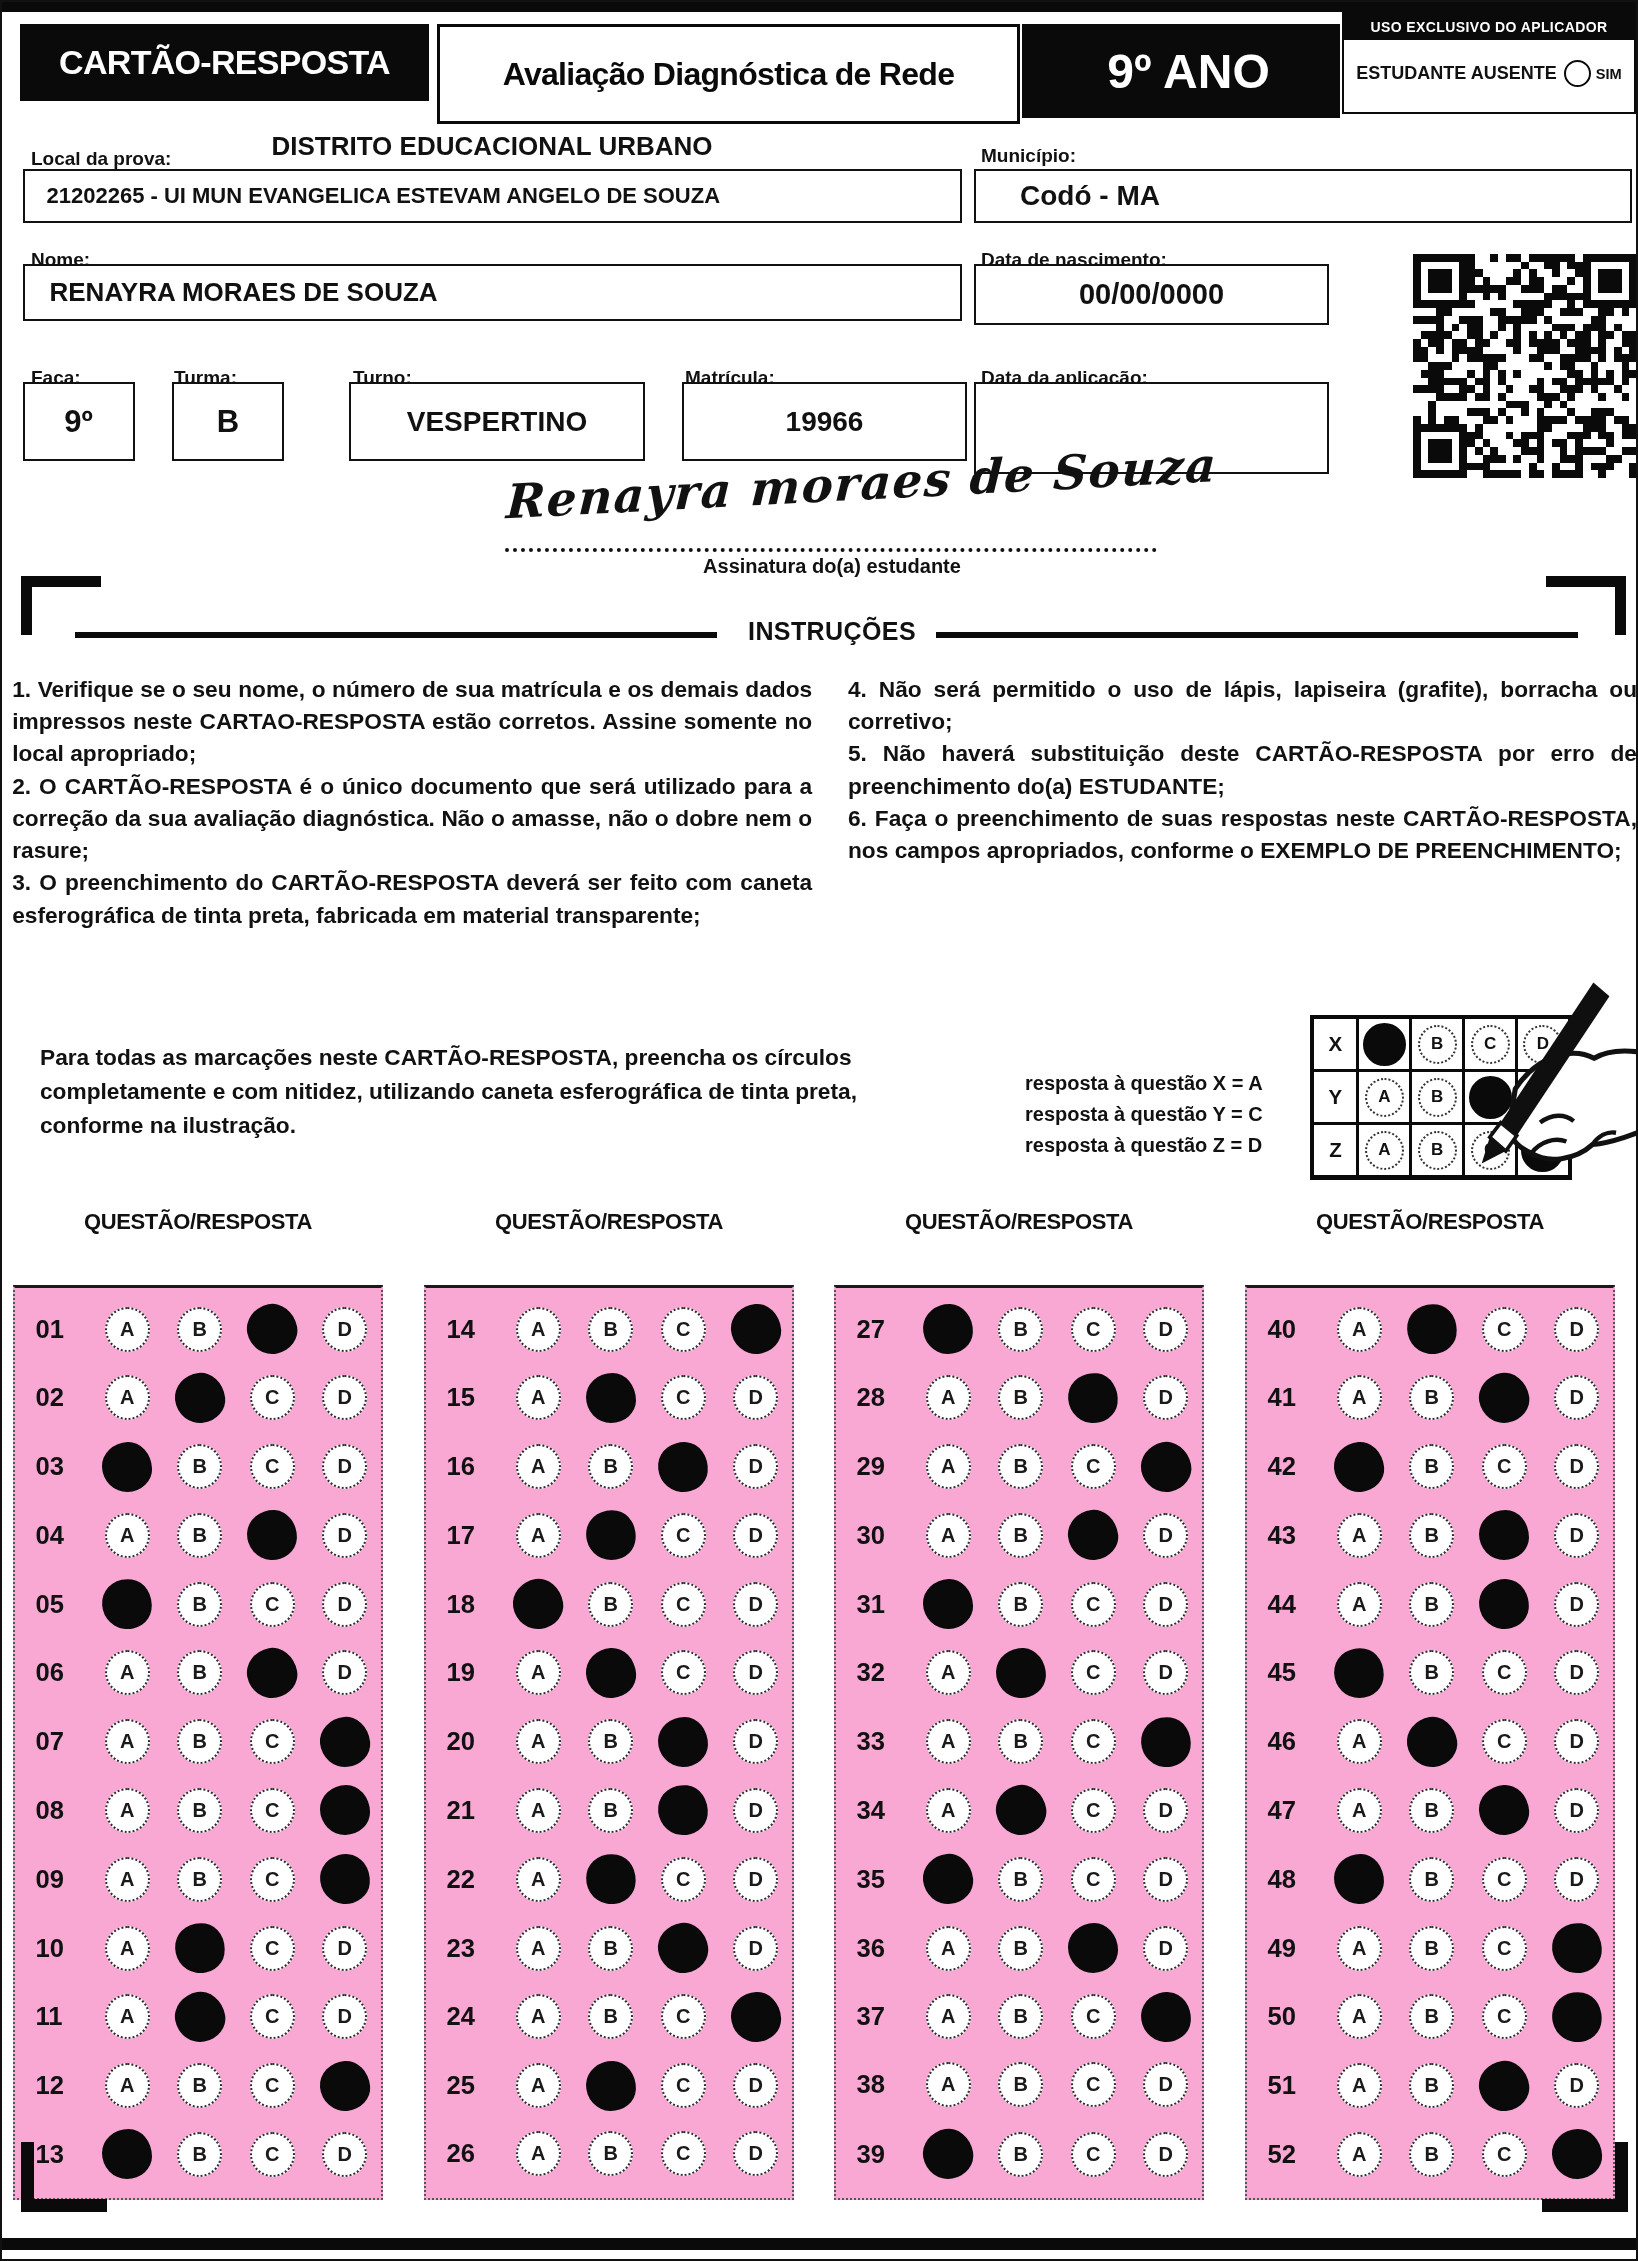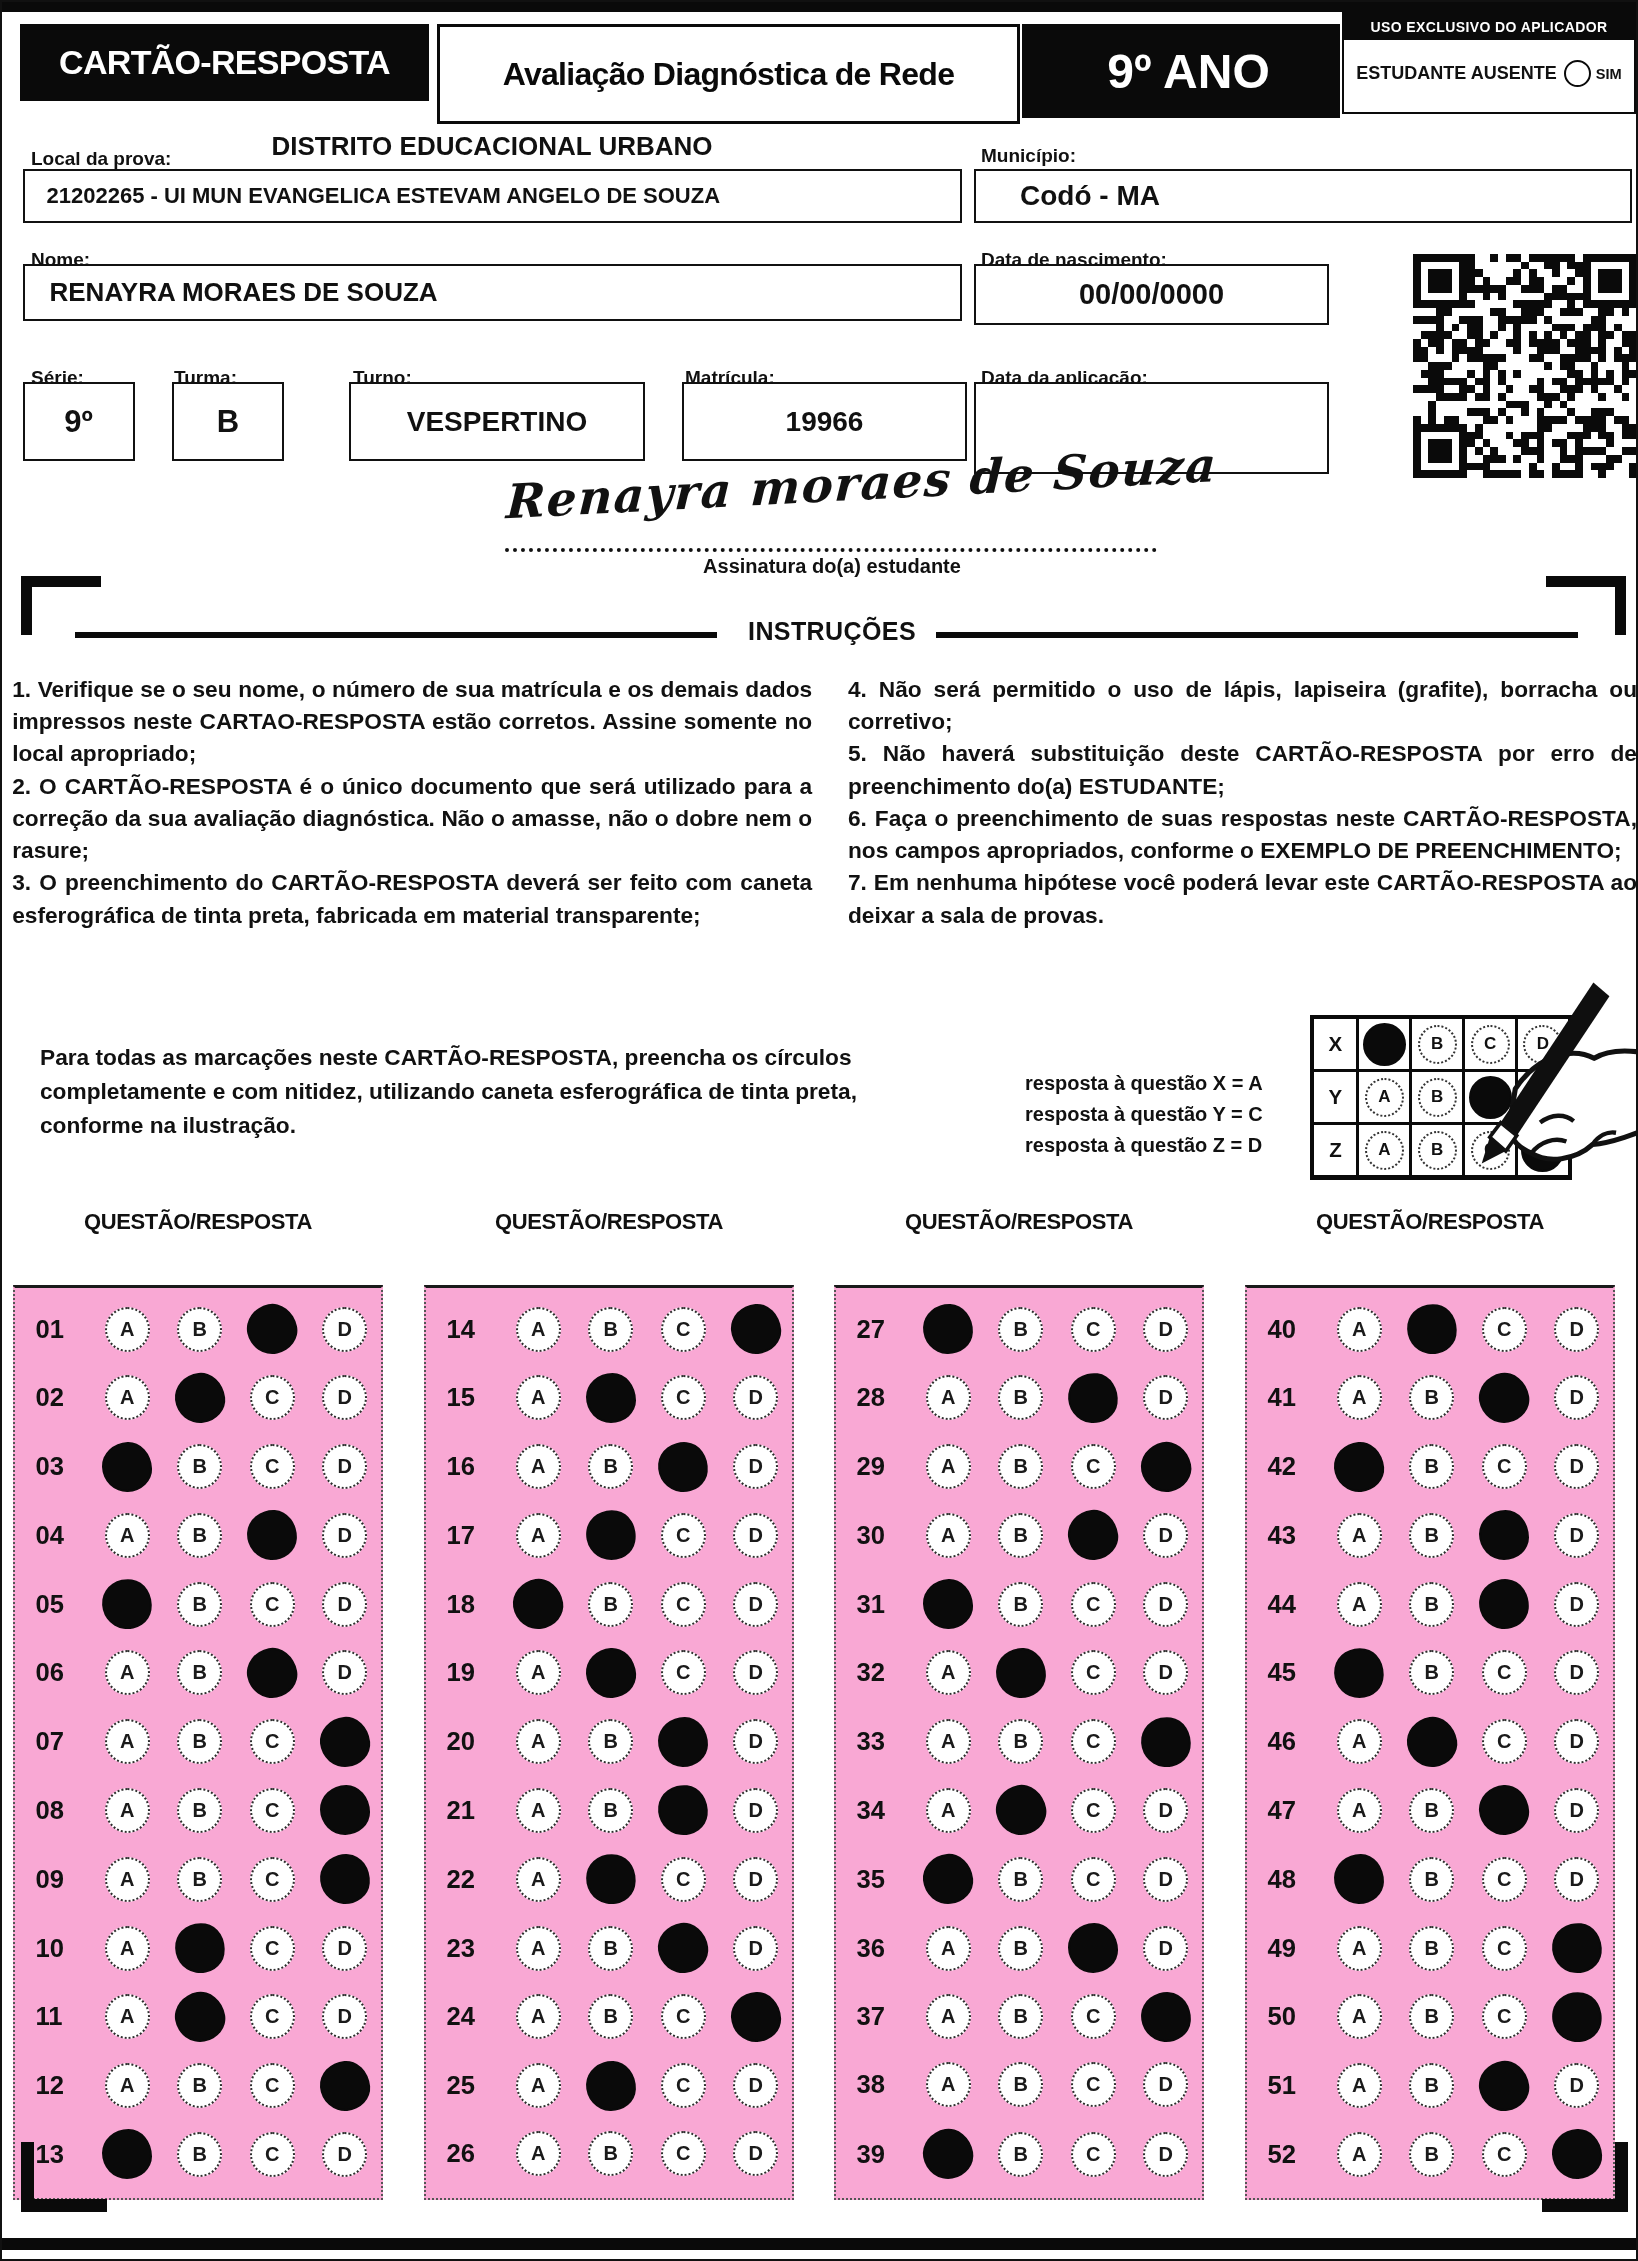--- a/index.html
+++ b/index.html
@@ -940,21 +940,21 @@
       <div class="on"></div>
       <div></div>
       <div></div>
       <div class="on"></div>
       <div></div>
       <div></div>
       <div></div>
       <div class="on"></div>
     </div>
 
-  <div class="abs lbl" style="left:29px;top:365px;">Série:</div>
+  <div class="abs lbl" style="left:29px;top:365px;">Faça:</div>
   <div class="abs fbox center" style="left:20.5px;top:380px;width:108px;height:75px;font-size:31px;">9º</div>
 
   <div class="abs lbl" style="left:172px;top:365px;">Turma:</div>
   <div class="abs fbox center" style="left:170px;top:380px;width:108px;height:75px;font-size:31px;">B</div>
 
   <div class="abs lbl" style="left:351px;top:365px;">Turno:</div>
   <div class="abs fbox center" style="left:347px;top:380px;width:292px;height:75px;font-size:28px;">VESPERTINO</div>
 
   <div class="abs lbl" style="left:683px;top:365px;">Matrícula:</div>
   <div class="abs fbox center" style="left:680px;top:380px;width:281px;height:75px;font-size:28px;">19966</div>
@@ -974,21 +974,20 @@
   <div class="abs inst-line r"></div>
   <div class="abs inst-col l">
       <p>1. Verifique se o seu nome, o número de sua matrícula e os demais dados impressos neste CARTAO-RESPOSTA estão corretos. Assine somente no local apropriado;</p>
       <p>2. O CARTÃO-RESPOSTA é o único documento que será utilizado para a correção da sua avaliação diagnóstica. Não o amasse, não o dobre nem o rasure;</p>
       <p>3. O preenchimento do CARTÃO-RESPOSTA deverá ser feito com caneta esferográfica de tinta preta, fabricada em material transparente;</p>
     </div>
   <div class="abs inst-col r">
       <p>4. Não será permitido o uso de lápis, lapiseira (grafite), borracha ou corretivo;</p>
       <p>5. Não haverá substituição deste CARTÃO-RESPOSTA por erro de preenchimento do(a) ESTUDANTE;</p>
       <p>6. Faça o preenchimento de suas respostas neste CARTÃO-RESPOSTA, nos campos apropriados, conforme o EXEMPLO DE PREENCHIMENTO;</p>
-      <p>7. Em nenhuma hipótese você poderá levar este CARTÃO-RESPOSTA ao deixar a sala de provas.</p>
     </div>
 
   <div class="abs ex-legend">
       <p>resposta à questão X = A</p>
       <p>resposta à questão Y = C</p>
       <p>resposta à questão Z = D</p>
     </div>
   <div class="abs ex-text">Para todas as marcações neste CARTÃO-RESPOSTA, preencha os círculos completamente e com nitidez, utilizando caneta esferográfica de tinta preta, conforme na ilustração.</div>
   <div class="abs ex-grid" id="ex-grid">
       <div class="ex-cell ex-label">X</div>

